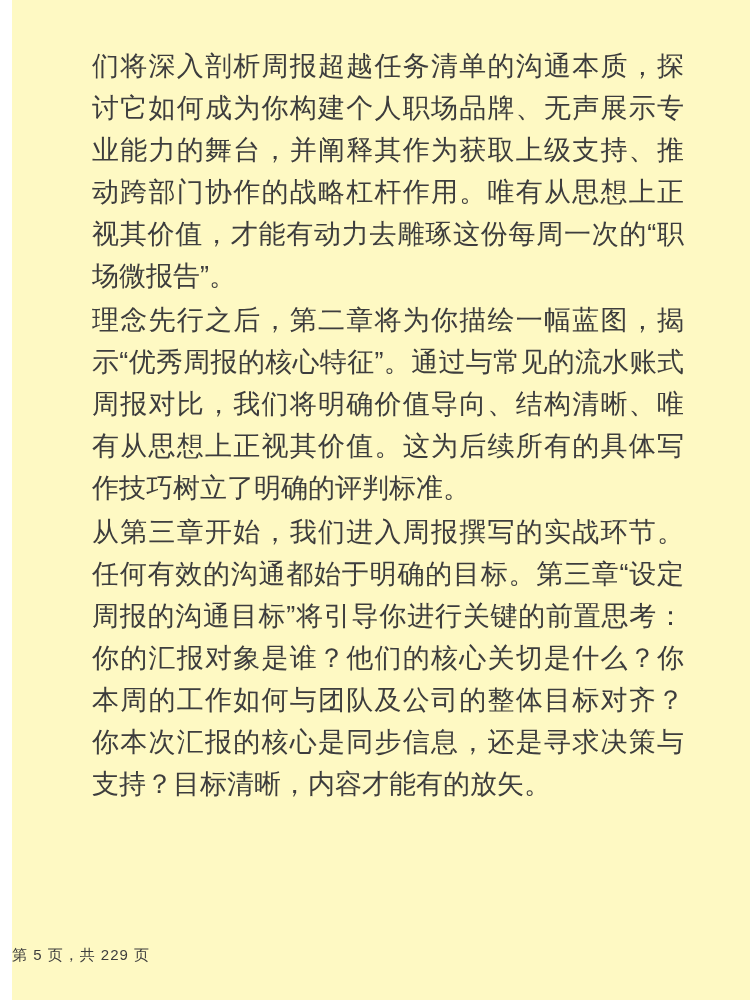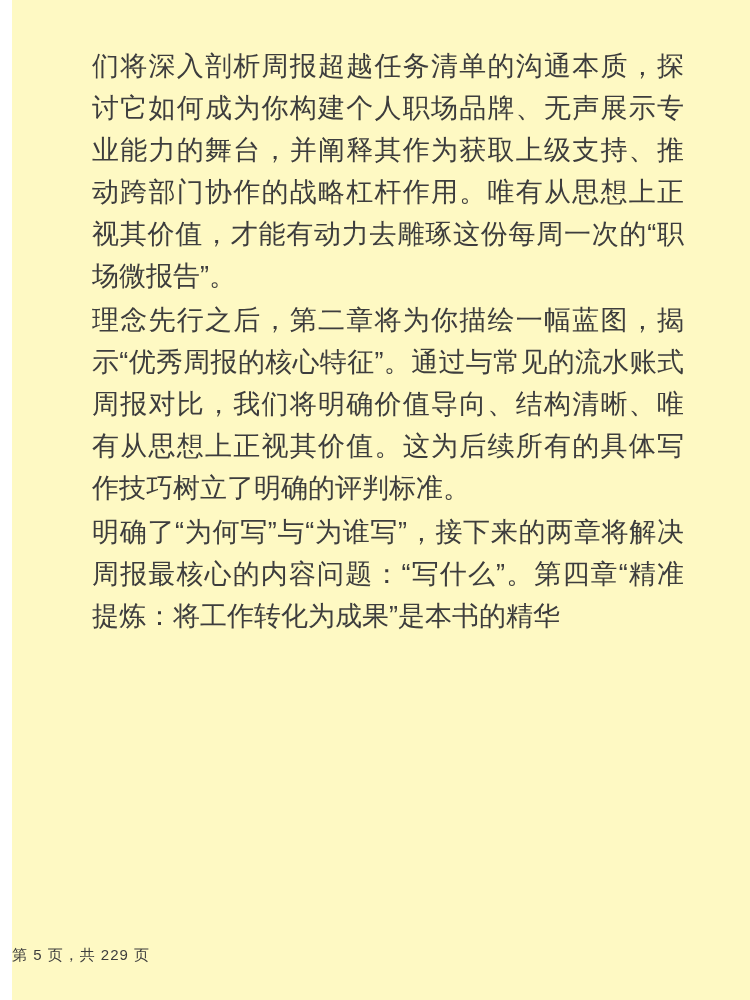--- a/index.html
+++ b/index.html
@@ -51,16 +51,16 @@
     font-family: "Liberation Sans", sans-serif;
   }
 </style>
 </head>
 <body>
 
 <div class="page">
   <div class="content">
     <p class="para">们将深入剖析周报超越任务清单的沟通本质，探讨它如何成为你构建个人职场品牌、无声展示专业能力的舞台，并阐释其作为获取上级支持、推动跨部门协作的战略杠杆作用。唯有从思想上正视其价值，才能有动力去雕琢这份每周一次的“职场微报告”。</p>
     <p class="para">理念先行之后，第二章将为你描绘一幅蓝图，揭示“优秀周报的核心特征”。通过与常见的流水账式周报对比，我们将明确价值导向、结构清晰、唯有从思想上正视其价值。这为后续所有的具体写作技巧树立了明确的评判标准。</p>
-    <p class="para">明确了“为何写”与“为谁写”，接下来的两章将解决周报最核心的内容问题：“写什么”。第四章“精准提炼：将工作转化为成果”是本书的精华</p>
+    <p class="para">从第三章开始，我们进入周报撰写的实战环节。任何有效的沟通都始于明确的目标。第三章“设定周报的沟通目标”将引导你进行关键的前置思考：你的汇报对象是谁？他们的核心关切是什么？你本周的工作如何与团队及公司的整体目标对齐？你本次汇报的核心是同步信息，还是寻求决策与支持？目标清晰，内容才能有的放矢。</p>
   </div>
   <div class="footer">第 5 页，共 229 页</div>
 </div>
 
 </body></html>

